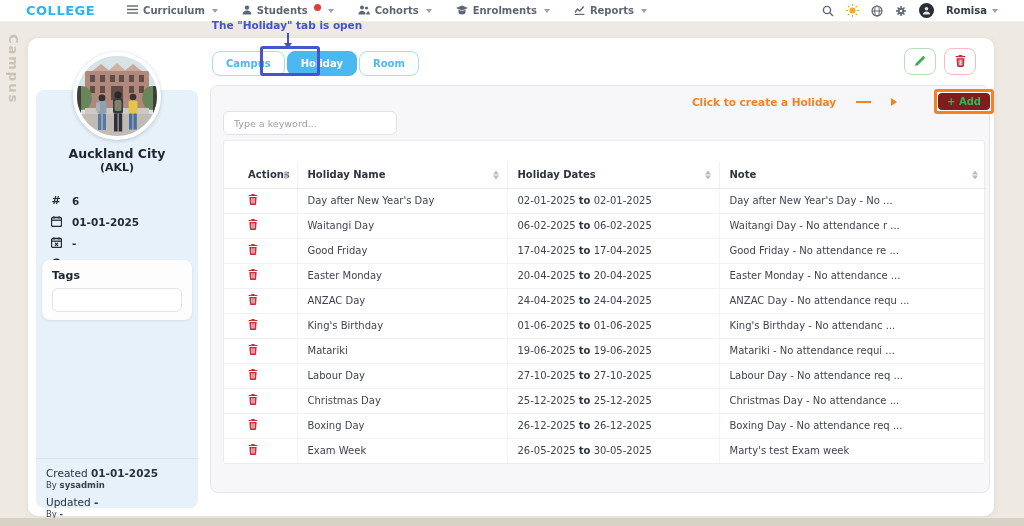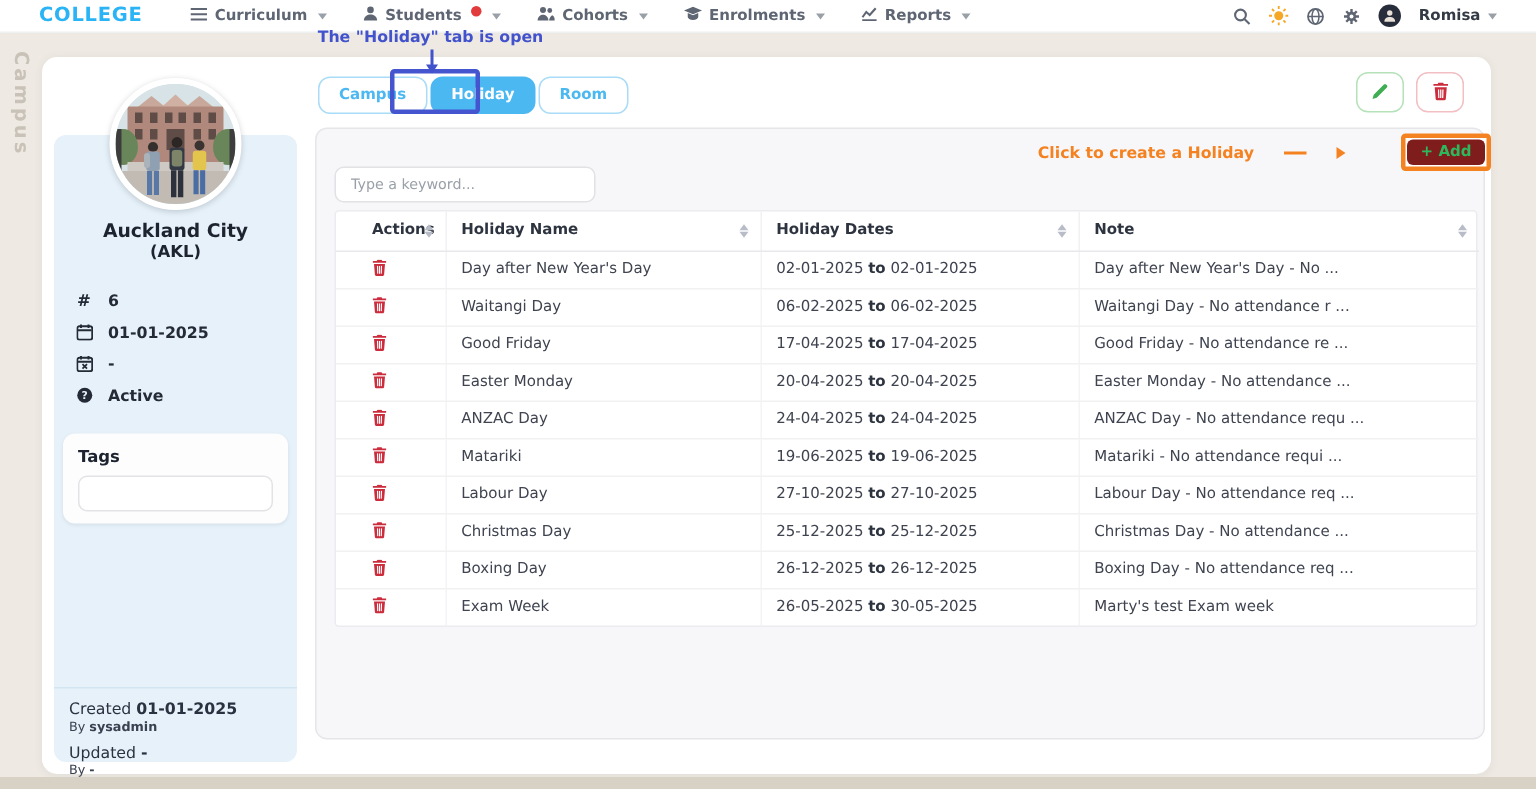--- a/index.html
+++ b/index.html
@@ -30,21 +30,21 @@
 
   
   .side-panel { position:absolute; left:8px; top:52px; width:162px; height:418px; background:#e6f1fa; border-radius:8px; }
   .photo-wrap { position:absolute; left:50%; transform:translateX(-50%); top:-38px; width:88px; height:88px;
                 border-radius:50%; border:4px solid #fff; overflow:hidden; box-shadow:0 1px 4px rgba(0,0,0,.18); background:#d7e3e6; }
   .campus-name { margin-top:56px; text-align:center; font-weight:bold; font-size:12.5px; color:#1d2430; }
   .campus-code { text-align:center; font-weight:bold; font-size:11px; color:#1d2430; }
   .info-rows { margin:16px 0 0 14px; }
   .info-row { display:flex; align-items:center; gap:10px; height:21px; font-size:10.5px; font-weight:bold; color:#242b36; }
   .info-ic { width:12px; display:flex; justify-content:center; color:#242b36; font-weight:bold; font-size:11px; }
-  .tags-card { position:absolute; left:6px; right:6px; top:199px; height:60px; background:#fdfdfe; border-radius:8px;
+  .tags-card { position:absolute; left:6px; right:6px; top:170px; height:60px; background:#fdfdfe; border-radius:8px;
                box-shadow:0 1px 3px rgba(0,0,0,.08); padding:9px 10px; }
   .tags-title { font-size:11px; font-weight:bold; color:#1d2430; }
   .tags-input { margin-top:6px; width:100%; height:24px; border:1px solid #e3e3e6; border-radius:6px; background:#fff; }
   .meta { position:absolute; left:0; right:0; top:368px; border-top:1px solid #d3e5f1; padding:8px 0 0 10px; color:#2a3140; }
   .meta-line1 { font-size:10.5px; } .meta-line1 b { font-weight:bold; }
   .meta-line2 { font-size:8.5px; color:#3a4150; margin-top:1px; }
   .meta-gap { height:6px; }
 
   
   .tabs { position:absolute; left:184px; top:13px; display:flex; z-index:3; }
@@ -68,21 +68,21 @@
   .search-input::placeholder { color:#9aa0a8; }
   .add-rect { position:absolute; top:3px; right:-5px; border:3px solid #f58220; border-radius:3px; padding:1px; background:#fff; z-index:4; }
   .add-btn { background:#7f1d1d; color:#2eb85c; font-size:10px; font-weight:bold; padding:3px 9px; border-radius:4px; cursor:pointer; white-space:nowrap; }
   .add-annot { position:absolute; top:10px; right:92px; display:flex; align-items:center; gap:20px;
                color:#f58220; font-size:10.5px; font-weight:600; white-space:nowrap; }
   .h-arrow-line { width:15px; height:2px; background:#f58220; }
   .h-arrow-head { width:0; height:0; border-left:6px solid #f58220; border-top:4px solid transparent; border-bottom:4px solid transparent; }
 
   
   .table-wrap { position:absolute; left:12px; top:54px; width:762px; background:#fff; border:1px solid #ececf0; border-radius:3px; }
-  table { width:100%; border-collapse:collapse; table-layout:fixed; }
+  table { width:100%; border-collapse:collapse; table-layout:fixed;margin-top:21px; }
   th { height:26px; font-size:10px; color:#2d3440; text-align:left; font-weight:bold;
        border-bottom:1px solid #e8e8ec; border-right:1px solid #f1f1f4; padding-left:10px; position:relative; }
   th:last-child, td:last-child { border-right:none; }
   td { height:25px; font-size:10px; color:#3f4450; border-bottom:1px solid #f1f1f4; border-right:1px solid #f4f4f7; padding-left:10px; }
   tr:last-child td { border-bottom:none; }
   th.c-act, td.c-act { padding-left:24px; }
   td b { font-weight:bold; color:#2d3440; }
   .sort { position:absolute; right:8px; top:50%; transform:translateY(-50%); display:flex; flex-direction:column; gap:1px; cursor:pointer; }
   .sort i { display:block; width:0; height:0; border-left:3px solid transparent; border-right:3px solid transparent; }
   .sort .up { border-bottom:4px solid #b8bcc6; }
@@ -464,20 +464,36 @@
                   <svg width="10" height="11" viewBox="0 0 12 13">
                     <path d="M4.3 0 L7.7 0 L8.2 1.1 L11.3 1.1 L11.3 2.4 L0.7 2.4 L0.7 1.1 L3.8 1.1 Z" fill="#cc2d3d"></path>
                     <path d="M1.6 3.4 L10.4 3.4 L9.7 11.8 C9.65 12.5 9.1 13 8.4 13 L3.6 13 C2.9 13 2.35 12.5 2.3 11.8 Z" fill="#cc2d3d"></path>
                     <g stroke="#fff" stroke-width="0.9">
                       <line x1="4.4" y1="5" x2="4.6" y2="11.2"></line>
                       <line x1="6" y1="5" x2="6" y2="11.2"></line>
                       <line x1="7.6" y1="5" x2="7.4" y2="11.2"></line>
                     </g>
                   </svg>
                 </span></td>
+              <td>King's Birthday</td>
+              <td>01-06-2025 <b>to</b> 01-06-2025</td>
+              <td>King's Birthday - No attendanc ...</td>
+            </tr>
+            <tr>
+              <td class="c-act"><span class="trash-btn">
+                  <svg width="10" height="11" viewBox="0 0 12 13">
+                    <path d="M4.3 0 L7.7 0 L8.2 1.1 L11.3 1.1 L11.3 2.4 L0.7 2.4 L0.7 1.1 L3.8 1.1 Z" fill="#cc2d3d"></path>
+                    <path d="M1.6 3.4 L10.4 3.4 L9.7 11.8 C9.65 12.5 9.1 13 8.4 13 L3.6 13 C2.9 13 2.35 12.5 2.3 11.8 Z" fill="#cc2d3d"></path>
+                    <g stroke="#fff" stroke-width="0.9">
+                      <line x1="4.4" y1="5" x2="4.6" y2="11.2"></line>
+                      <line x1="6" y1="5" x2="6" y2="11.2"></line>
+                      <line x1="7.6" y1="5" x2="7.4" y2="11.2"></line>
+                    </g>
+                  </svg>
+                </span></td>
               <td>Matariki</td>
               <td>19-06-2025 <b>to</b> 19-06-2025</td>
               <td>Matariki - No attendance requi ...</td>
             </tr>
             <tr>
               <td class="c-act"><span class="trash-btn">
                   <svg width="10" height="11" viewBox="0 0 12 13">
                     <path d="M4.3 0 L7.7 0 L8.2 1.1 L11.3 1.1 L11.3 2.4 L0.7 2.4 L0.7 1.1 L3.8 1.1 Z" fill="#cc2d3d"></path>
                     <path d="M1.6 3.4 L10.4 3.4 L9.7 11.8 C9.65 12.5 9.1 13 8.4 13 L3.6 13 C2.9 13 2.35 12.5 2.3 11.8 Z" fill="#cc2d3d"></path>
                     <g stroke="#fff" stroke-width="0.9">

